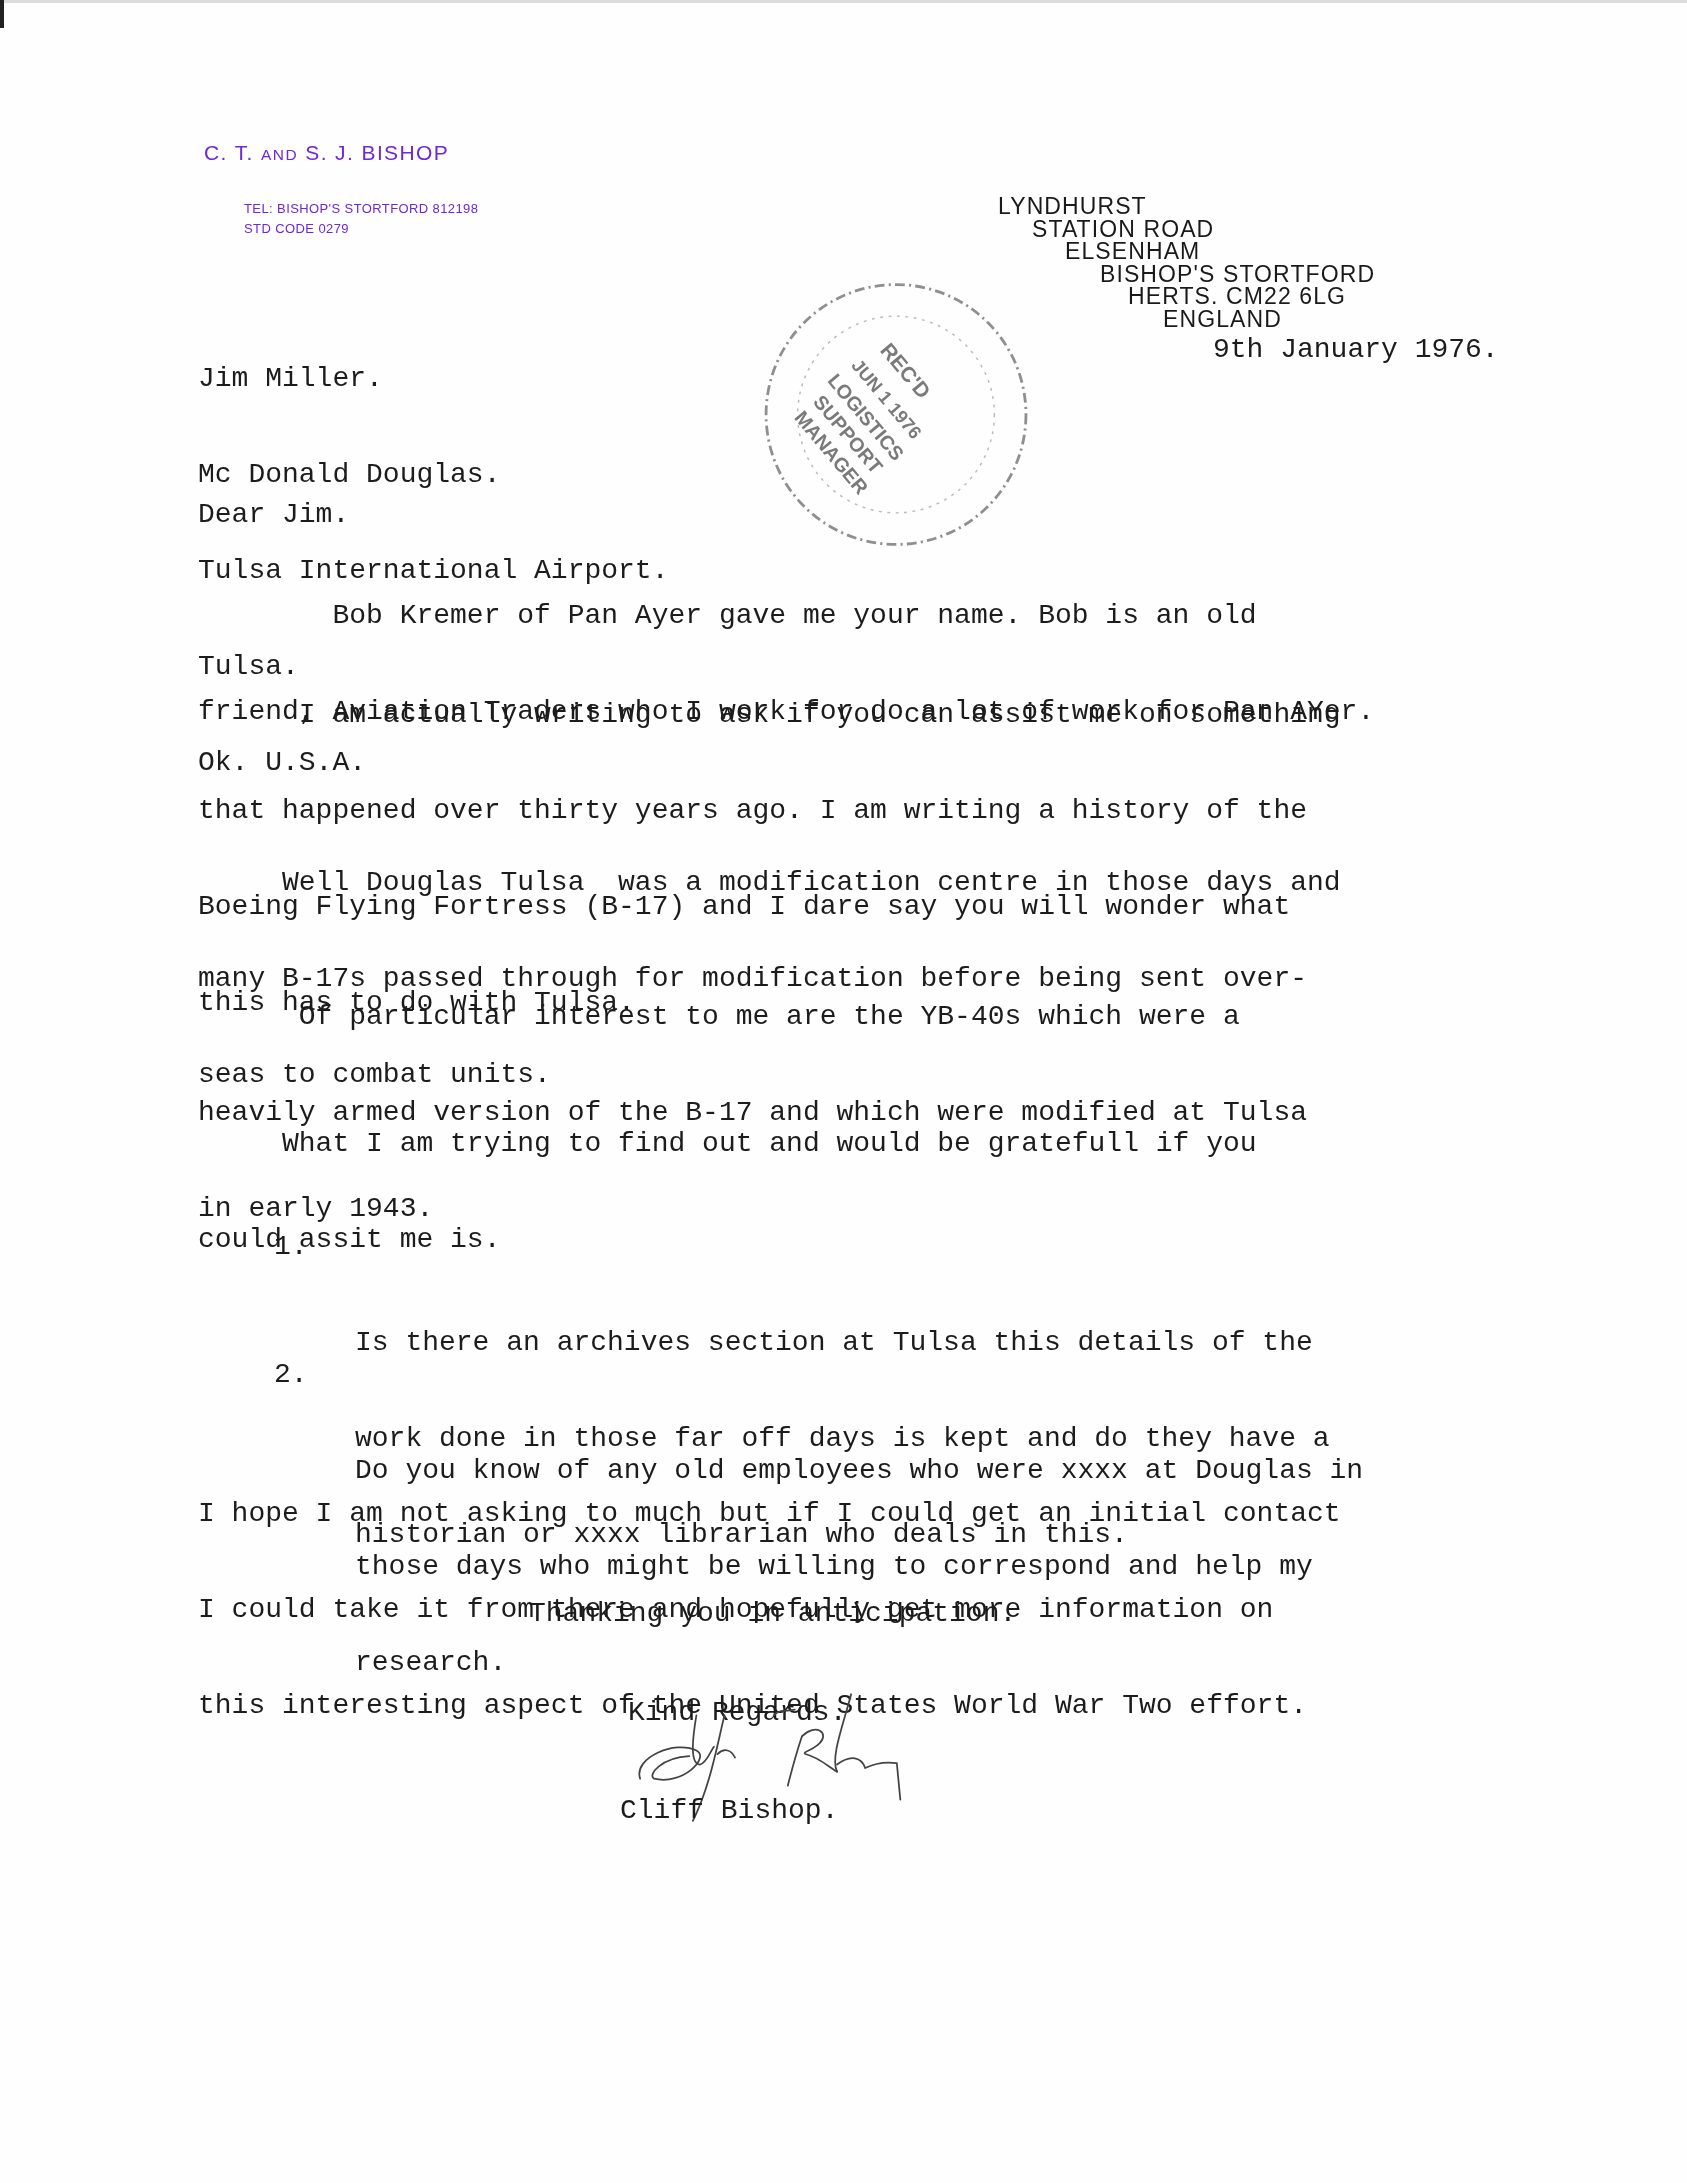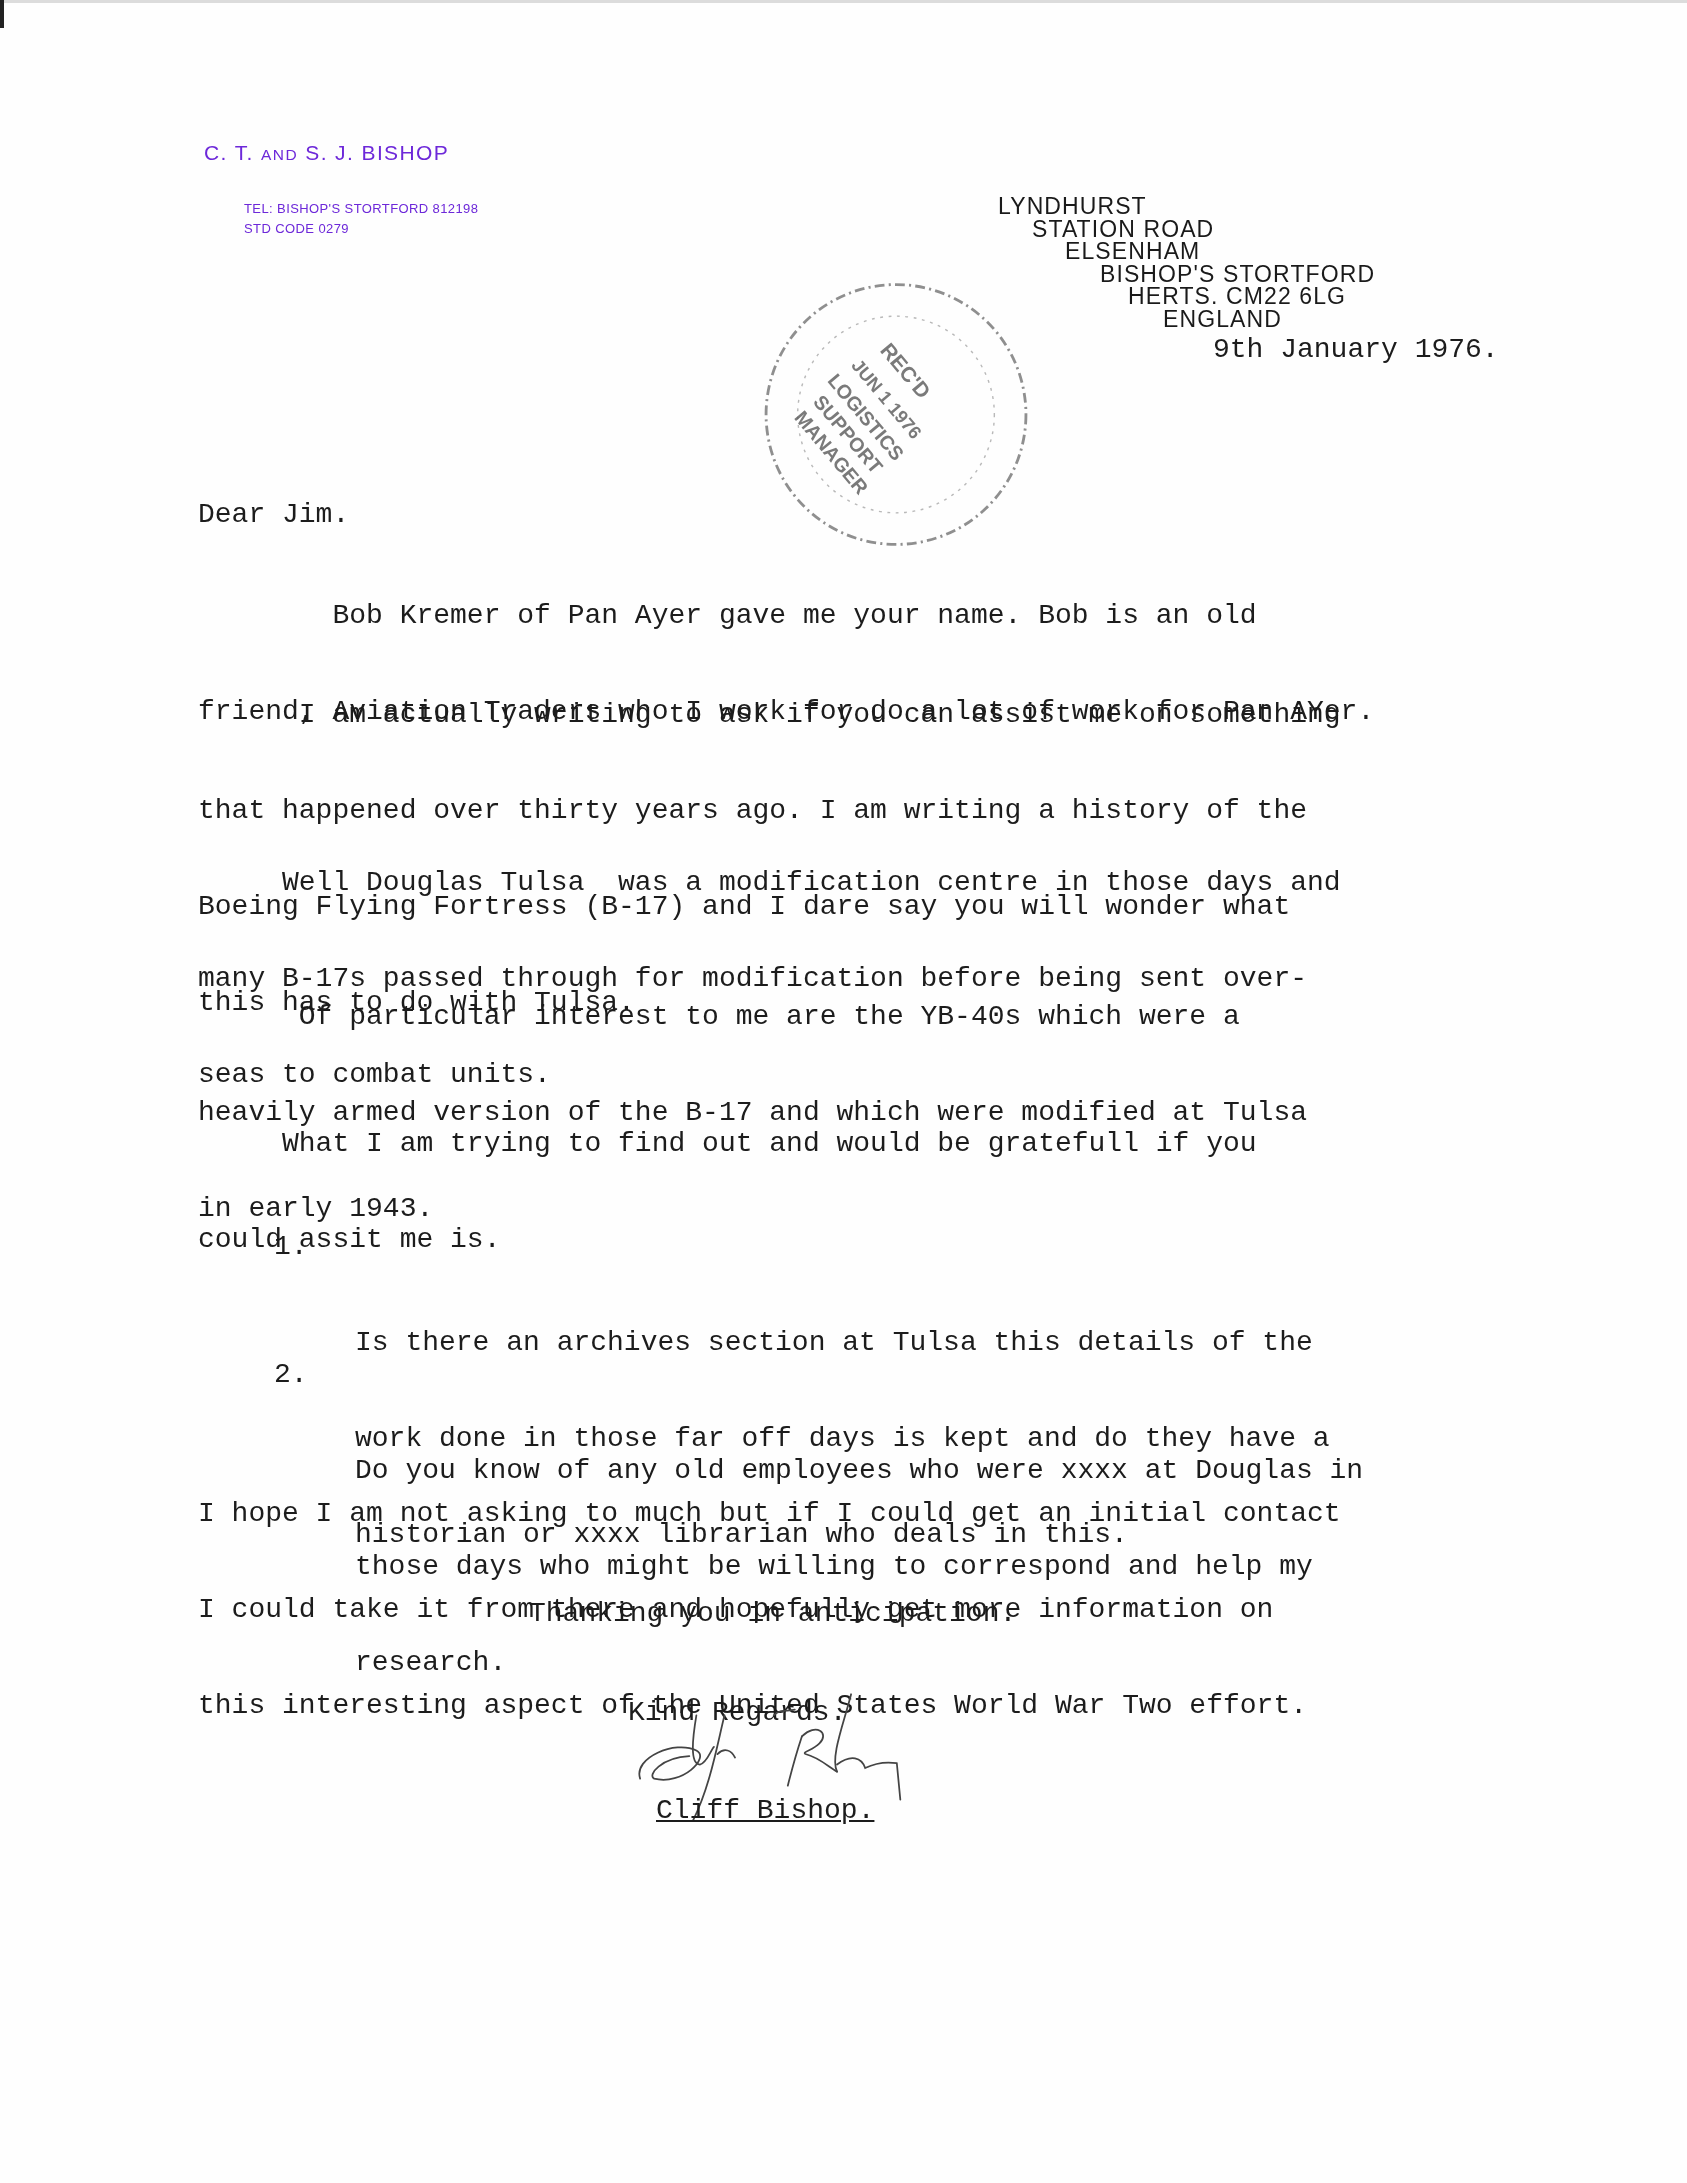--- a/index.html
+++ b/index.html
@@ -43,20 +43,27 @@
 
   <div class="addr" style="left:998px; top:195px;">LYNDHURST</div>
   <div class="addr" style="left:1032px; top:218px;">STATION ROAD</div>
   <div class="addr" style="left:1065px; top:240px;">ELSENHAM</div>
   <div class="addr" style="left:1100px; top:263px;">BISHOP'S STORTFORD</div>
   <div class="addr" style="left:1128px; top:285px;">HERTS. CM22 6LG</div>
   <div class="addr" style="left:1163px; top:308px;">ENGLAND</div>
 
   <div class="typed date">9th January 1976.</div>
 
+  <div class="typed recipient">
+    <div>Jim Miller.</div>
+    <div>Mc Donald Douglas.</div>
+    <div>Tulsa International Airport.</div>
+    <div>Tulsa.</div>
+    <div>Ok. U.S.A.</div>
+  </div>
 
   <svg class="stamp" viewBox="0 0 420 380">
     <circle cx="215" cy="190" r="185" fill="none" stroke="#6a6a6a" stroke-width="4" stroke-dasharray="14 6 3 6" opacity="0.75"></circle>
     <circle cx="215" cy="190" r="140" fill="none" stroke="#8a8a8a" stroke-width="2" stroke-dasharray="4 8" opacity="0.6"></circle>
     <g transform="rotate(50 215 190)" fill="#5a5a5a" font-family="Liberation Sans, sans-serif" font-weight="bold" opacity="0.8">
       <text x="130" y="150" font-size="30">REC'D</text>
       <text x="120" y="195" font-size="26">JUN 1  1976</text>
       <text x="115" y="235" font-size="28">LOGISTICS</text>
       <text x="125" y="270" font-size="28">SUPPORT</text>
       <text x="125" y="305" font-size="28">MANAGER</text>
@@ -129,15 +136,15 @@
       <path d="M150 60 C 140 100, 130 160, 105 210"></path>
       <path d="M140 115 C 150 105, 160 110, 165 120"></path>
       <path d="M260 90 C 250 120, 245 140, 240 160"></path>
       <path d="M260 90 C 280 70, 300 85, 285 100 C 275 110, 260 112, 265 115 C 285 120, 300 135, 310 140"></path>
       <path d="M330 30 C 320 70, 300 120, 310 140"></path>
       <path d="M310 130 C 330 115, 345 120, 350 135 C 360 130, 375 125, 395 128 L 400 180"></path>
       <path d="M220 60 C 230 50, 240 55, 250 52"></path>
     </g>
   </svg>
 
-  <div class="typed" style="left:656px; top:1795px;text-decoration:underline;">Cliff Bishop.</div>
+  <div class="typed" style="left:620px; top:1795px;">Cliff Bishop.</div>
 </div>
 
 
 </body></html>

